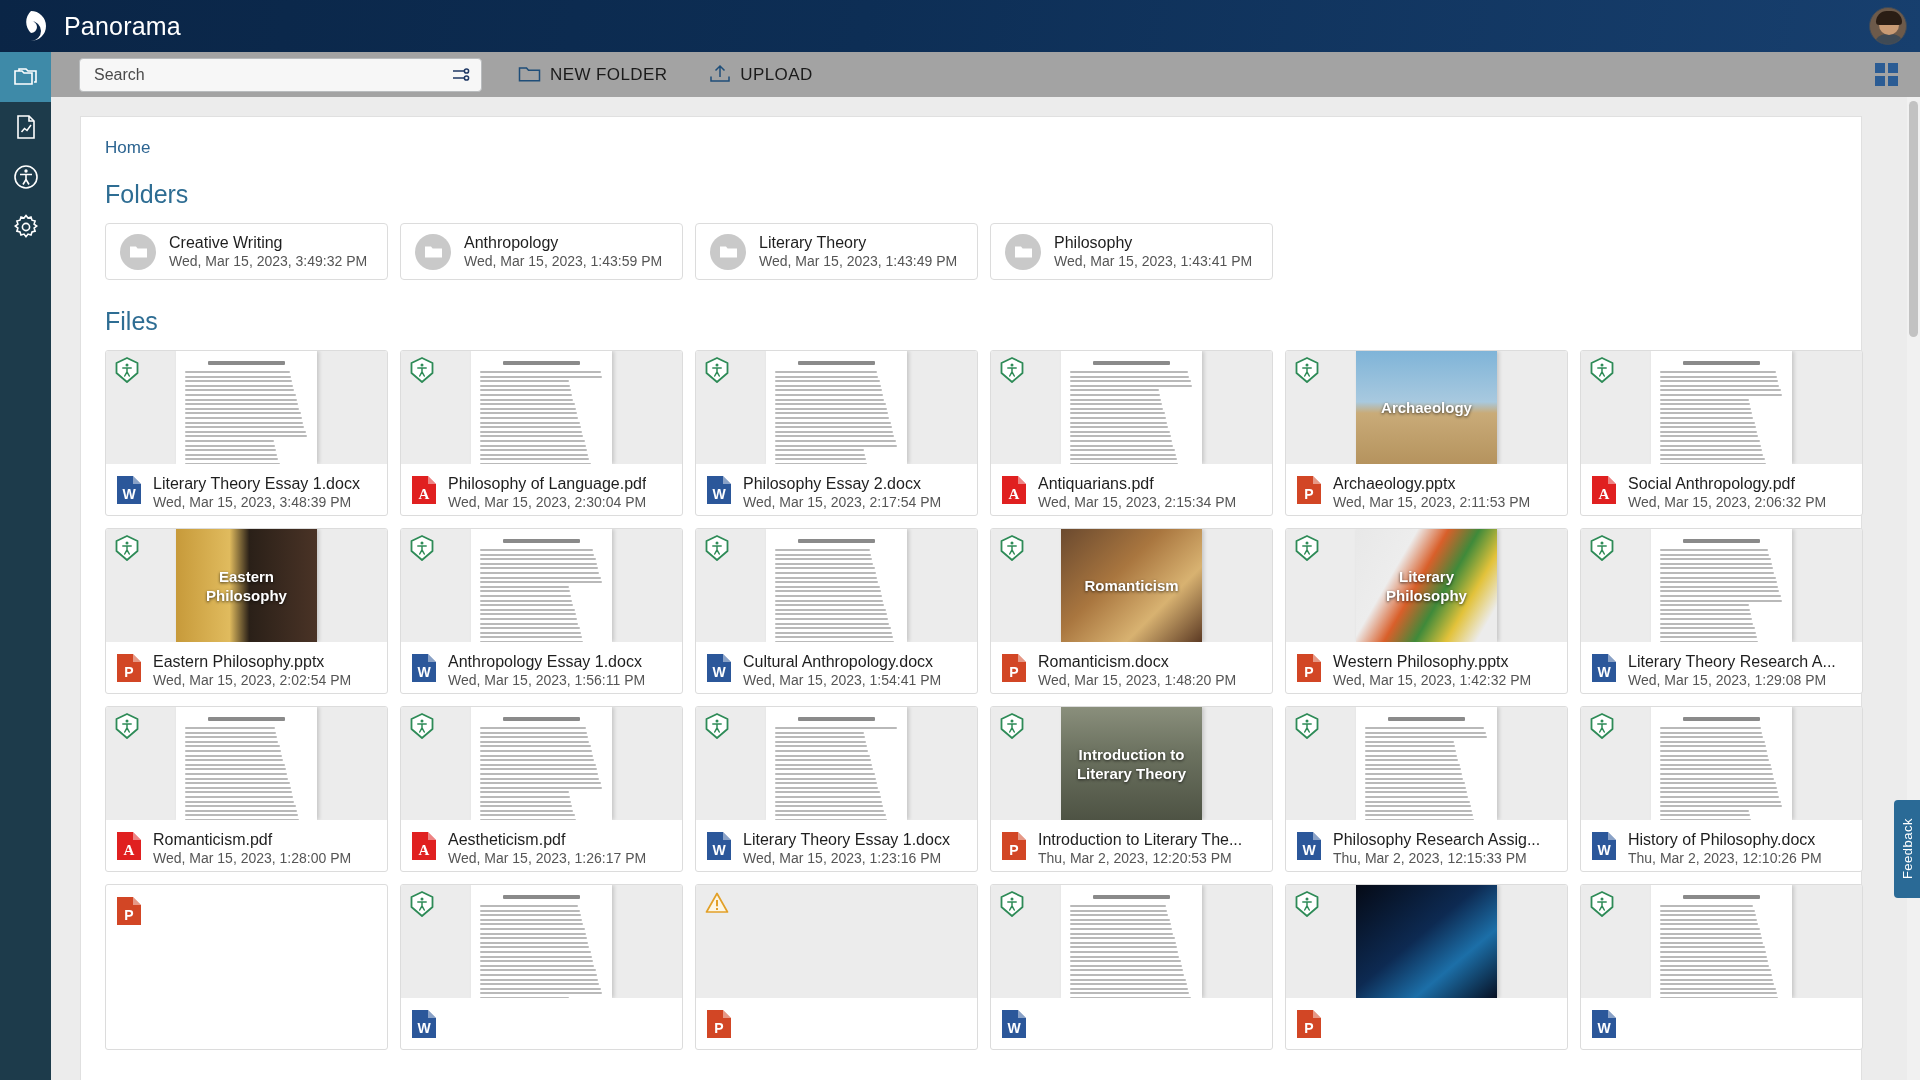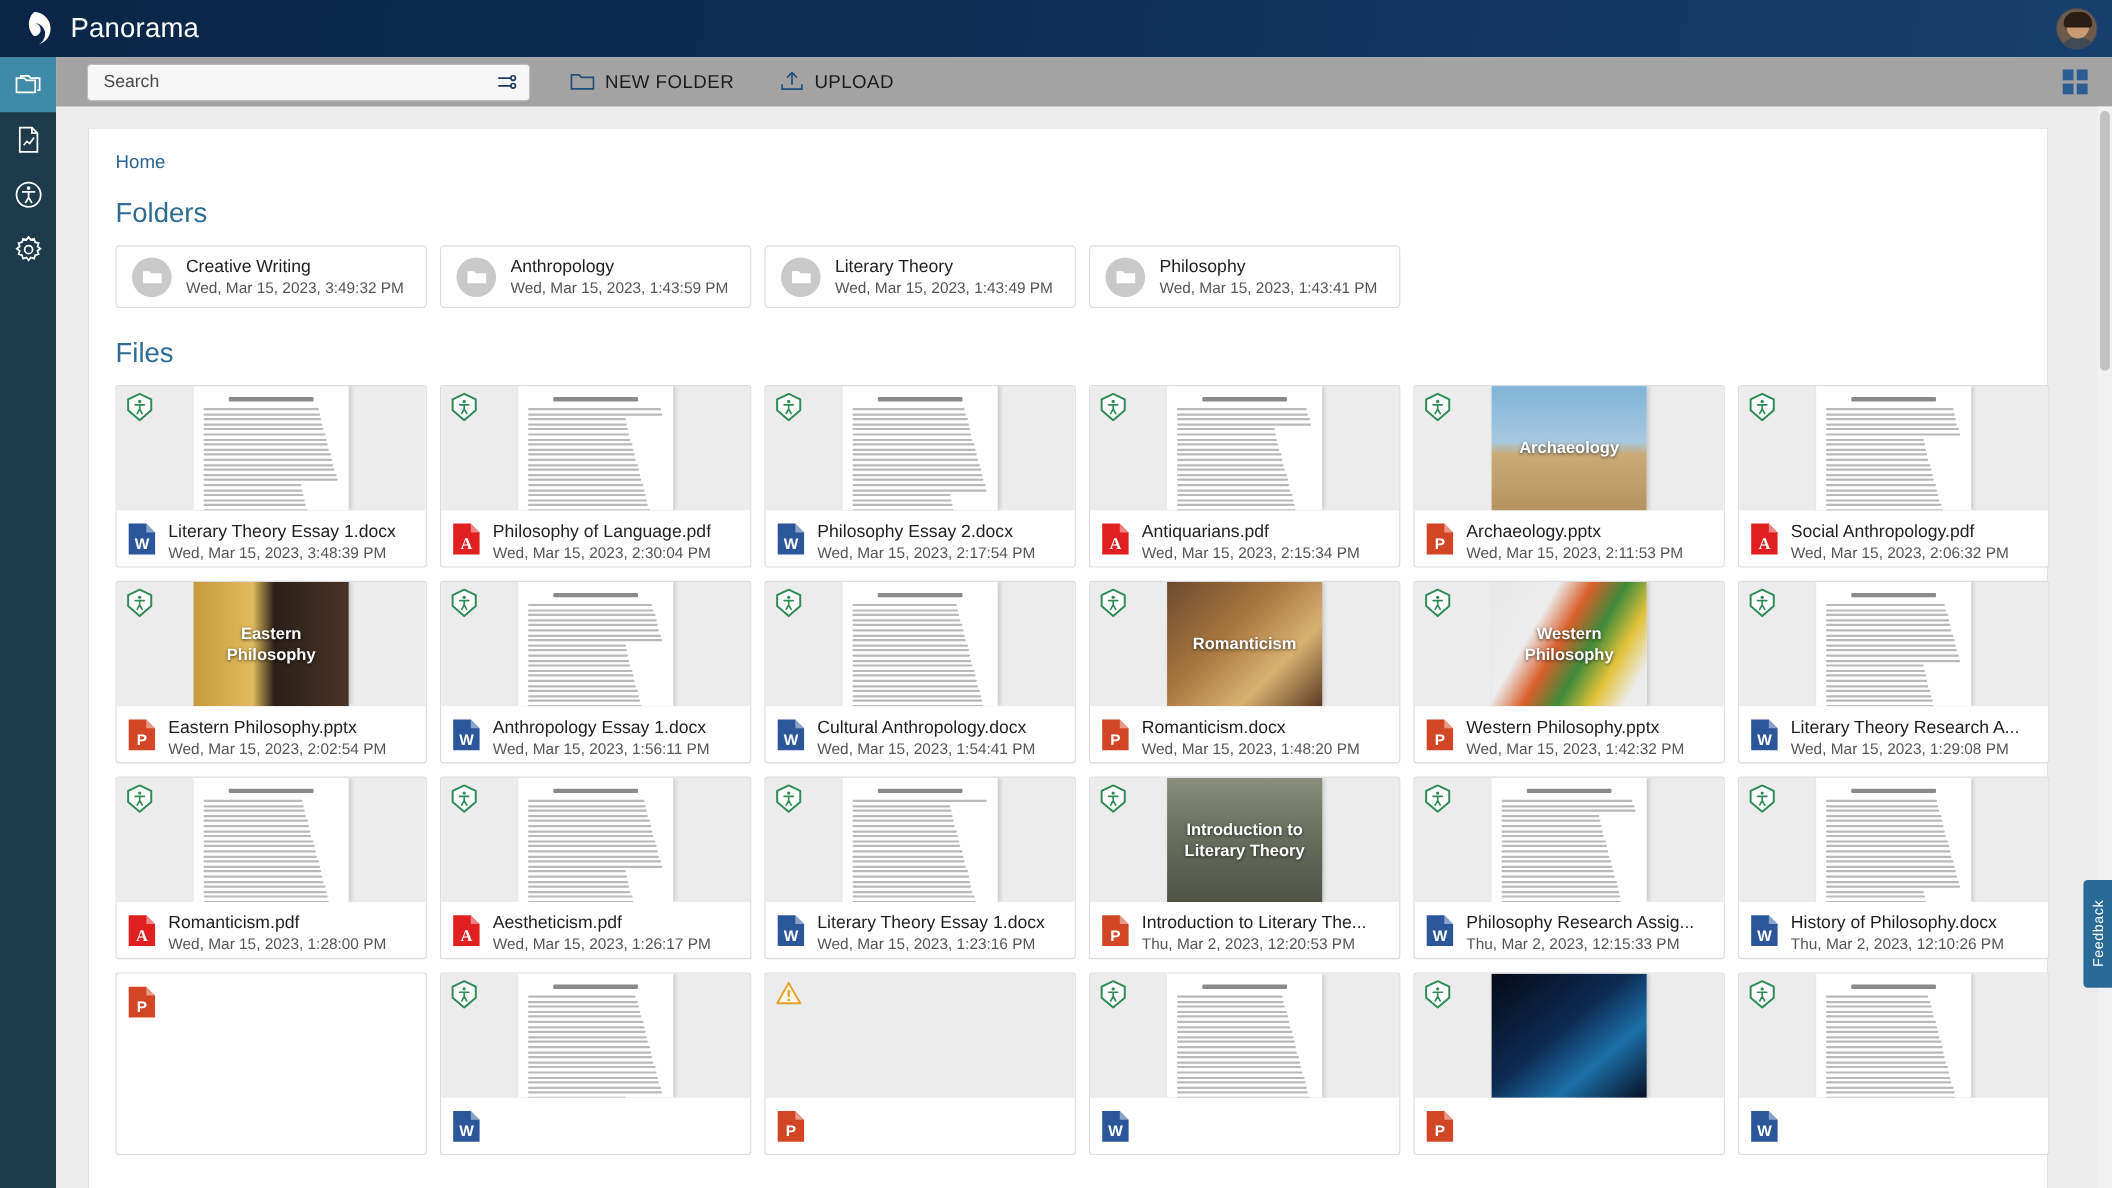--- a/index.html
+++ b/index.html
@@ -737,21 +737,21 @@
      </div>
         </div>
         <div class="file-card">
           <div class="thumb">
        <span class="badge"><svg width="24" height="26" viewBox="0 0 24 26">
     <path d="M12 1 L22.5 6 V16 L12 25 L1.5 16 V6 Z" fill="#ffffff" stroke="#2e8b57" stroke-width="1.8" stroke-linejoin="round"></path>
     <circle cx="12" cy="8" r="1.5" fill="#2e8b57"></circle>
     <path d="M7.8 11 h8.4 M12 11 v4 M12 14.8 l-2.3 4.2 M12 14.8 l2.3 4.2" stroke="#2e8b57" stroke-width="1.5" fill="none" stroke-linecap="round"></path>
               </svg></span>
        <div class="cover" style="background:linear-gradient(120deg,#e8e8e8 0%,#ededed 30%,#d95f2a 45%,#3f8a3a 60%,#e2c23a 75%,#ececec 90%)">
-         <div class="cover-label">Western Philosophy</div>
+         <div class="cover-label">Literary Philosophy</div>
        </div>
      </div>
      <div class="meta">
        <span class="ftype"><svg width="26" height="30" viewBox="0 0 26 30">
     <path d="M1 1 h16 l8 8 v20 H1 Z" fill="#d24625"></path>
     <path d="M17 1 v8 h8 Z" fill="#ffffff" opacity=".45"></path>
     <text x="13" y="24" font-family="Liberation Sans, sans-serif" font-size="14" font-weight="bold" fill="#ffffff" text-anchor="middle">P</text>
               </svg></span>
        <div class="meta-txt">
          <div class="fname">Western Philosophy.pptx</div>

